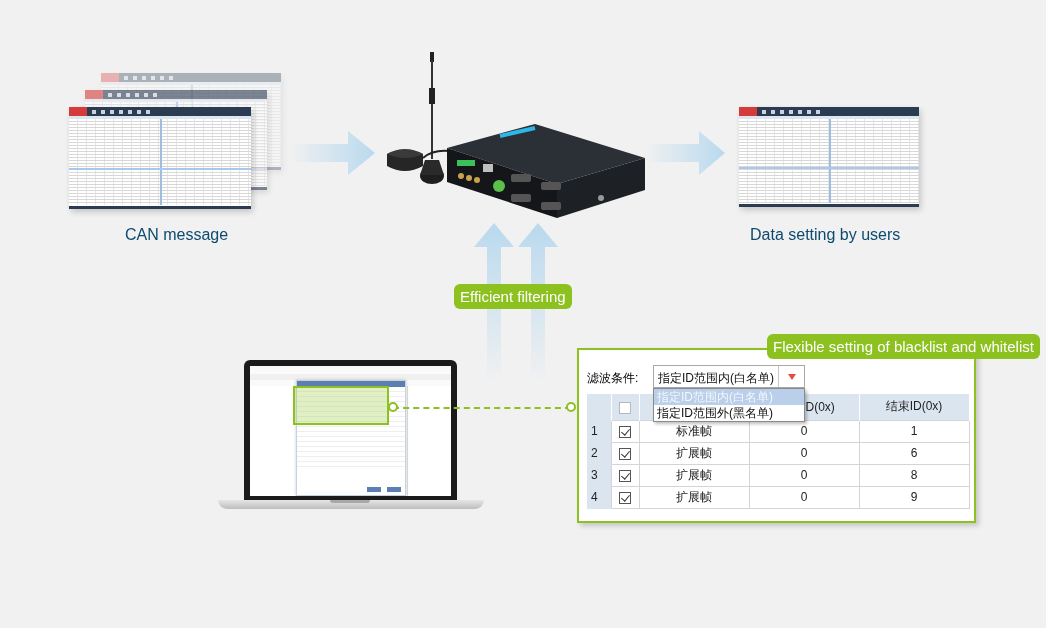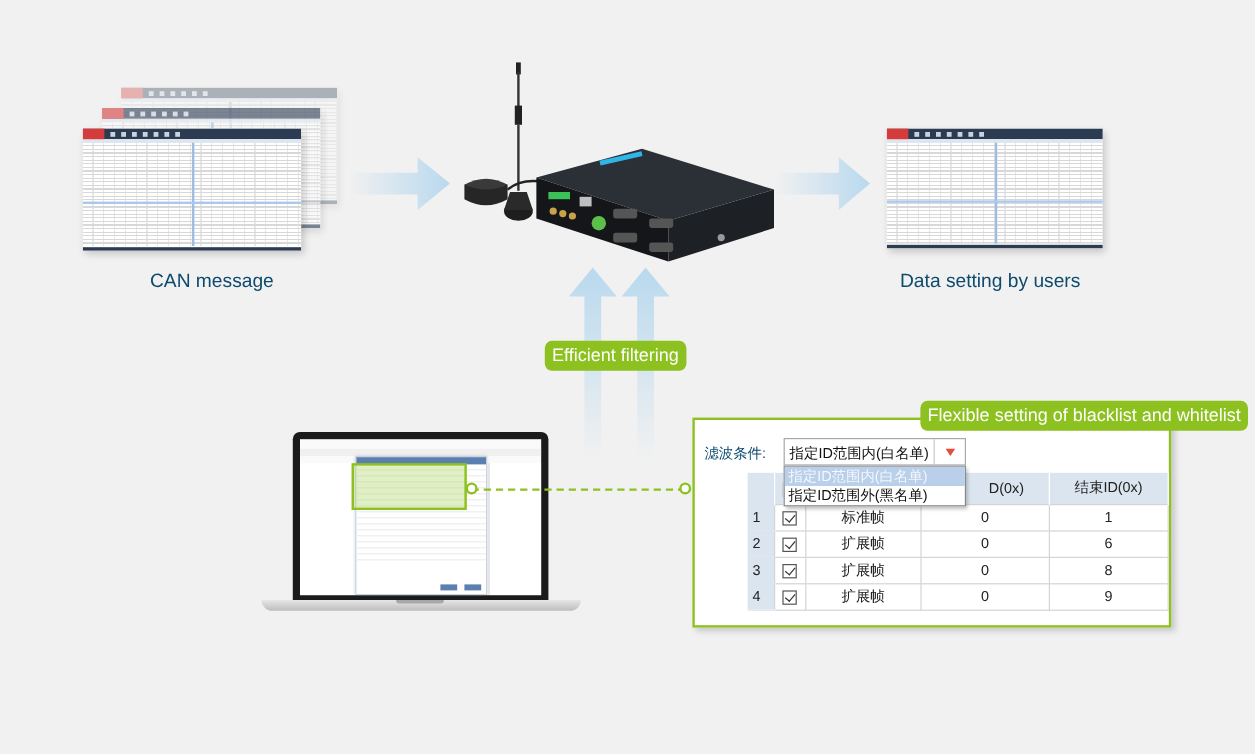--- a/index.html
+++ b/index.html
@@ -50,31 +50,31 @@
   .l-row { height: 5px; border-bottom: 1px solid #eee; }
   .l-btn { position: absolute; bottom: 3px; width: 14px; height: 5px; background: #5a7fb0; }
   .l-hl { position: absolute; left: 51px; top: 26px; width: 96px; height: 39px; border: 2px solid #8cc11f; background: rgba(170,210,90,0.35); }
 
   
   .connector { position: absolute; left: 393px; top: 407px; width: 178px; height: 0; border-top: 2px dashed #8cc11f; }
   .dot { position: absolute; width: 10px; height: 10px; border: 2px solid #8cc11f; background: #fff; border-radius: 50%; }
 
   
   .panel { position: absolute; left: 577px; top: 348px; width: 399px; height: 175px; background: #fff; border: 2px solid #8cc11f; box-shadow: 3px 3px 5px rgba(0,0,0,0.18); }
-  .filter-label { position: absolute; left: 8px; top: 20px; font-size: 12px; color: #0c4a6e; text-align: right; }
+  .filter-label { position: absolute; left: 8px; top: 20px; font-size: 12px; color: #000000; text-align: right; }
   .select { position: absolute; left: 74px; top: 15px; width: 152px; height: 23px; border: 1px solid #a9a9a9; background: #fff; font-size: 12px; color: #111; }
   .select .val { position: absolute; left: 4px; top: 4px; }
   .select .btn { position: absolute; right: 0; top: 0; width: 26px; height: 21px; border-left: 1px solid #c8c8c8; }
   .select .btn .tri { position: absolute; left: 9px; top: 8px; width: 0; height: 0; border-left: 4px solid transparent; border-right: 4px solid transparent; border-top: 6px solid #e84c3d; }
 
   .dropdown { position: absolute; left: 74px; top: 38px; width: 152px; height: 34px; background: #fff; border: 1px solid #8a8a8a; box-shadow: 2px 2px 3px rgba(0,0,0,0.25); z-index: 5; font-size: 12px; }
   .dropdown .opt { height: 16px; line-height: 16px; padding-left: 3px; color: #111; }
   .dropdown .opt.selected { background: #b9cfea; color: #f4f7fb; }
 
-  table.grid { position: absolute; left: 8px; top: 44px; border-collapse: collapse; font-size: 12px; color: #222; margin-left: 36px; }
+  table.grid { position: absolute; left: 8px; top: 44px; border-collapse: collapse; font-size: 12px; color: #222; }
   table.grid th { background: #dbe5f0; font-weight: normal; height: 26px; border-right: 1px solid #fff; }
   table.grid td { height: 22px; border: 1px solid #d4d4d4; text-align: center; background: #fff; }
   table.grid td.rn { background: #dbe5f0; text-align: left; padding-left: 4px; border: none; border-bottom: 1px solid #dbe5f0; }
   .cb { display: inline-block; width: 12px; height: 12px; border: 1px solid #555; position: relative; vertical-align: middle; background: #fff; }
   .cb.checked::after { content: ""; position: absolute; left: 3px; top: 0px; width: 4px; height: 7px; border-right: 1.5px solid #333; border-bottom: 1.5px solid #333; transform: rotate(40deg); }
   .cb.hdr { border-color: #b8b8b8; }
 </style>
 </head>
 <body>
 

